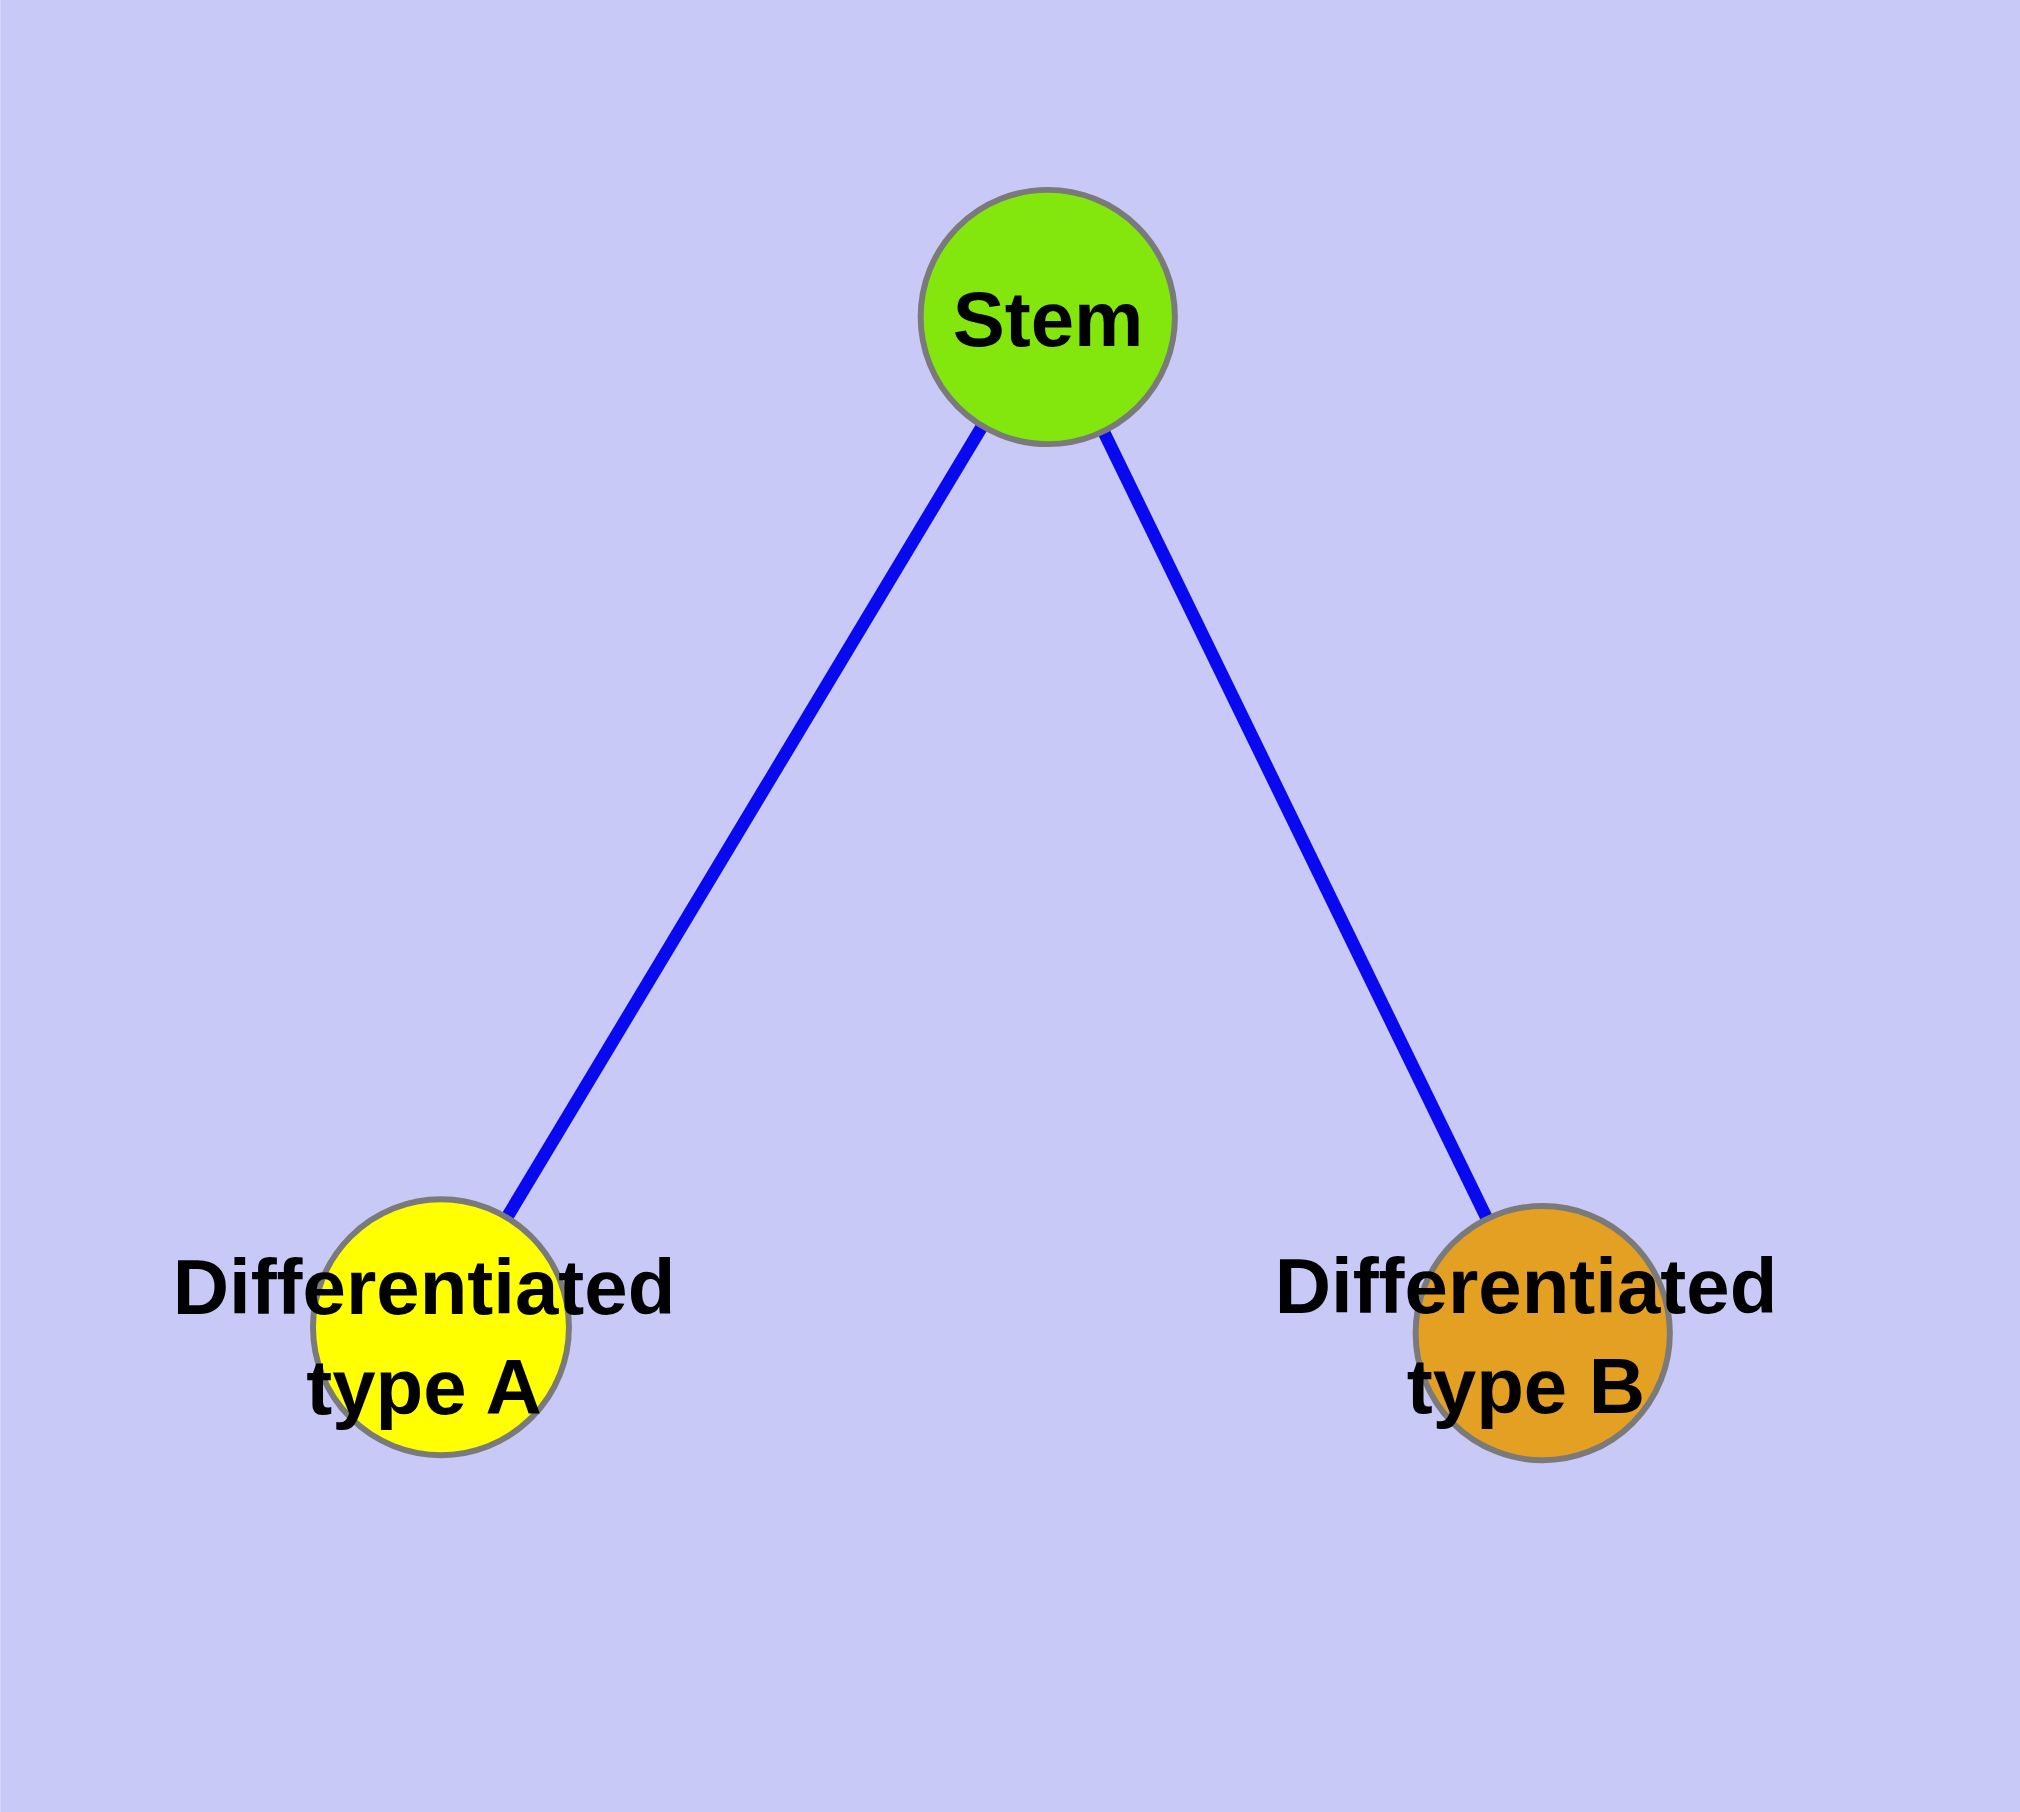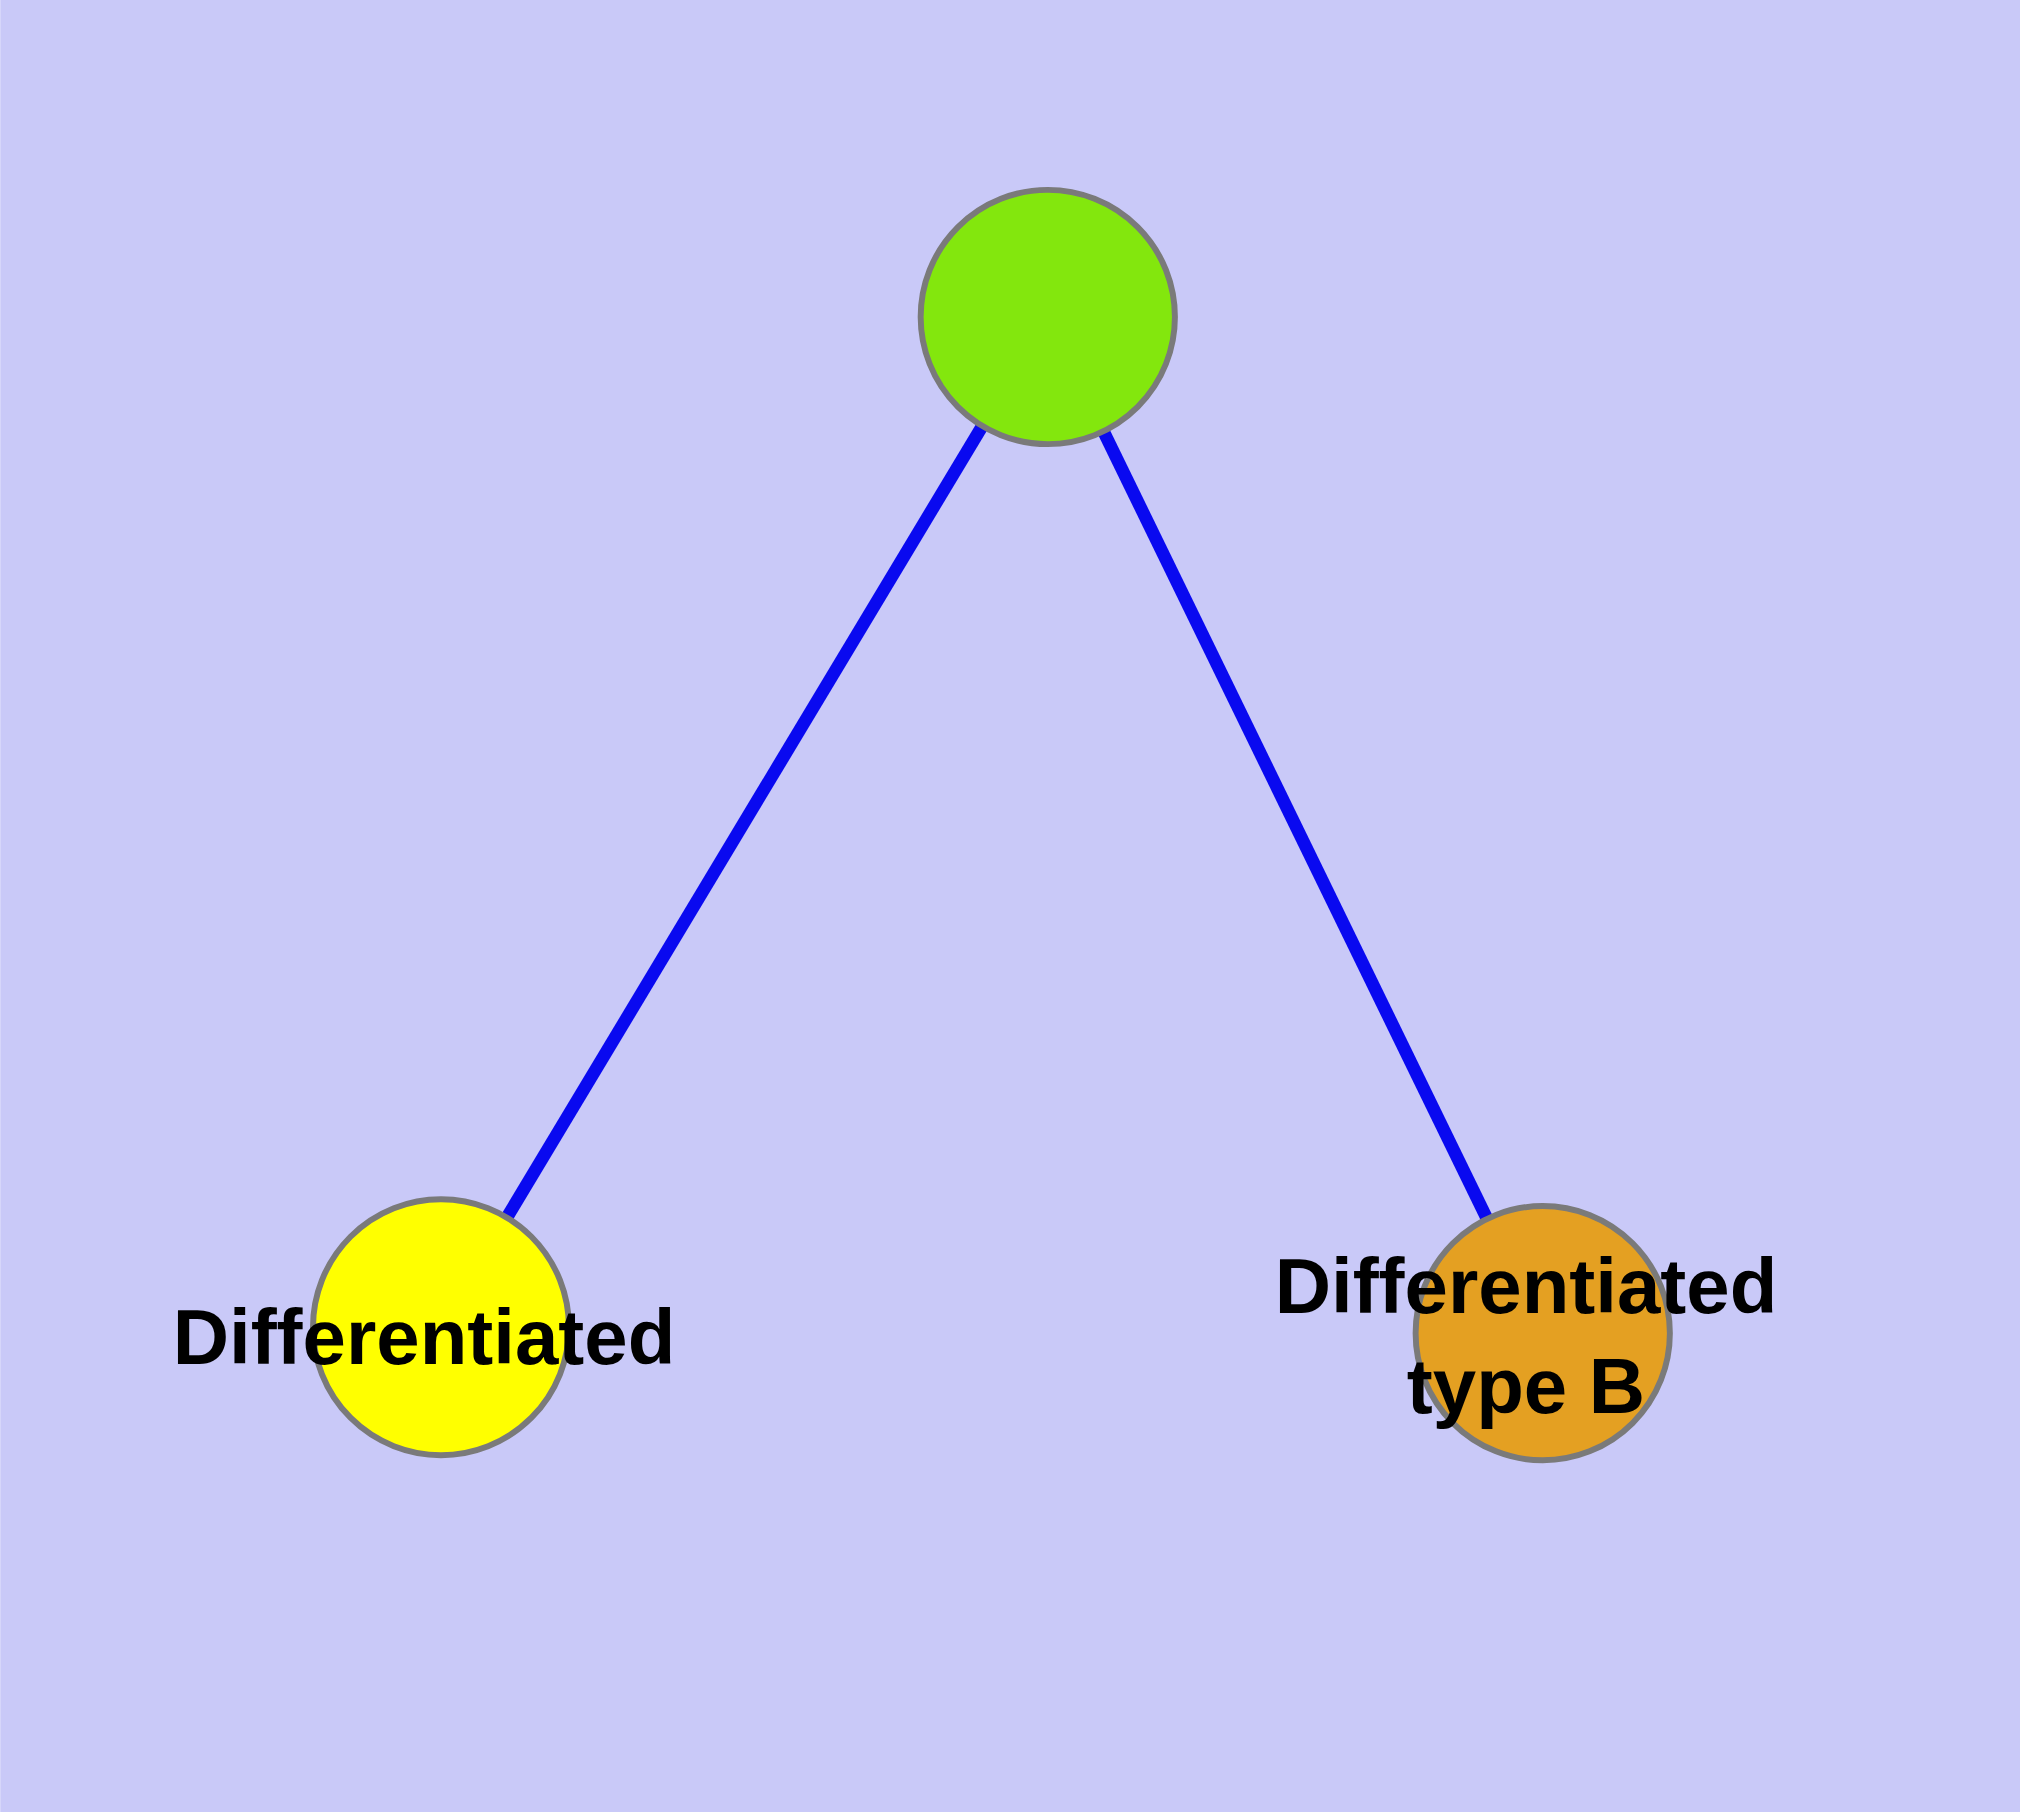--- a/index.html
+++ b/index.html
@@ -65,23 +65,25 @@
 
     <g>
       <circle cx="520" cy="1566" r="151" class="node-circle" fill="#FFFF00" stroke="#7A7A7A"></circle>
     </g>
 
     <g>
       <circle cx="1820" cy="1573" r="150" class="node-circle" fill="#E4A022" stroke="#7A7A7A"></circle>
     </g>
   </svg>
 
+  <div class="node-label label-stem">Stem</div>
 
   <div class="node-label label-type-a">
     <span>Differentiated</span>
+    <span>type A</span>
   </div>
 
   <div class="node-label label-type-b">
     <span>Differentiated</span>
     <span>type B</span>
   </div>
 
 </div>
 
 

